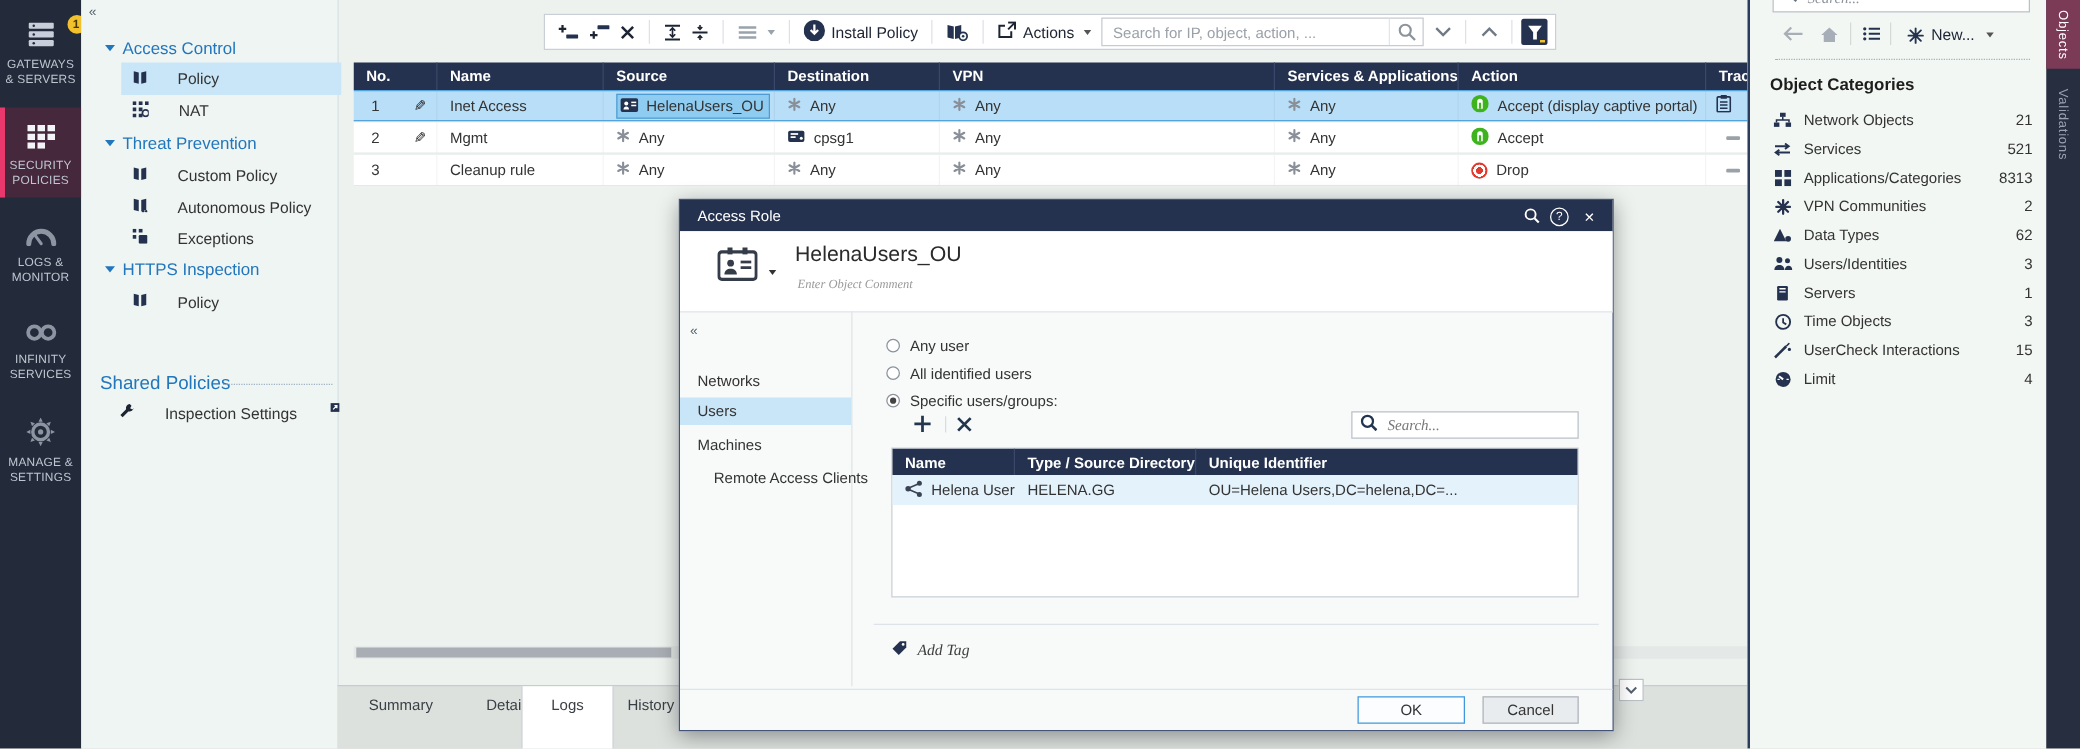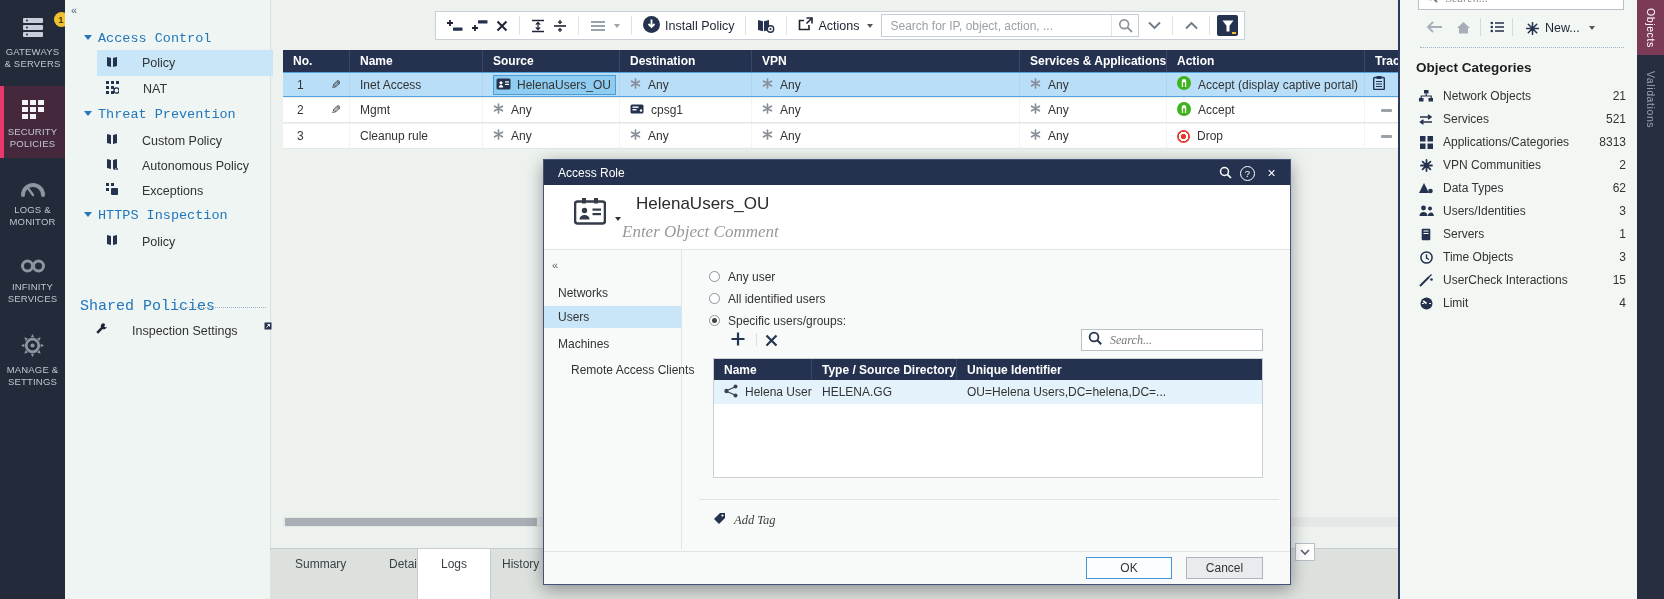--- a/index.html
+++ b/index.html
@@ -7,21 +7,21 @@
   .abs{position:absolute;}
   
   #iconbar{position:absolute;left:0;top:0;width:65px;height:599px;background:var(--sidebar_bg,#232a39);}
   .mod{position:absolute;left:0;width:65px;text-align:center;color:#bfc6d2;font-size:9.5px;line-height:12px;letter-spacing:.2px;cursor:default;}
   .mod .ic{display:block;margin:0 auto 4px;}
   .mod.active{background:var(--active_module_bg,#46283c);}
   .mod.active:before{content:"";position:absolute;left:0;top:0;bottom:0;width:4px;background:var(--accent_pink,#e9386c);}
   .badge{position:absolute;left:36px;top:-6px;width:15px;height:15px;border-radius:50%;background:var(--badge_yellow,#f2c12e);color:#463a00;font-size:9.5px;font-weight:bold;line-height:15px;text-align:center;}
   
   #leftnav{position:absolute;left:65px;top:0;width:205px;height:599px;background:#eff5f2;border-right:1px solid #d9dfe2;}
-  .navhead{position:absolute;font-size:13.5px;color:var(--link_blue,#2176bc);white-space:nowrap;cursor:pointer;font-family:Liberation Mono, monospace;}
+  .navhead{position:absolute;font-size:13.5px;color:var(--link_blue,#2176bc);white-space:nowrap;cursor:pointer;}
   .navitem{position:absolute;font-size:12.5px;color:#333;white-space:nowrap;display:flex;align-items:center;gap:24px;cursor:pointer;}
   .navitem.sel{background:var(--nav_selected,#c9e6f8);}
   .caret{display:inline-block;width:0;height:0;border-left:4px solid transparent;border-right:4px solid transparent;border-top:5px solid var(--link_blue,#2176bc);margin-right:6px;vertical-align:2px;}
   .dots{border-top:1px dotted #9fb3c4;}
   
   #main{position:absolute;left:270px;top:0;width:1128px;height:599px;}
   #tbar{position:absolute;left:165px;top:11px;width:810px;height:29px;background:#fff;border:1px solid #c9cfd6;display:flex;align-items:center;box-sizing:border-box;padding:0 6px;}
   .tsep{width:1px;height:19px;background:#dde2e7;margin:0 7px;flex:none;}
   .tbtn{display:flex;align-items:center;gap:5px;flex:none;padding:0 4px;cursor:pointer;font-size:12.5px;color:#1d2433;white-space:nowrap;}
   .dcaret{display:inline-block;width:0;height:0;border-left:3.5px solid transparent;border-right:3.5px solid transparent;border-top:4.5px solid #555;margin-left:3px;}
@@ -64,24 +64,24 @@
   
   #edge{position:absolute;left:1637px;top:0;width:27px;height:599px;background:#272e3f;}
   .vtab{position:absolute;left:0;width:27px;display:flex;align-items:center;justify-content:center;writing-mode:vertical-rl;font-size:10.5px;letter-spacing:.6px;cursor:pointer;}
   
   #dlg{position:absolute;left:543px;top:159px;width:748px;height:426px;background:#f7faf8;border:1px solid #44537a;box-shadow:0 4px 16px rgba(0,0,0,.38);box-sizing:border-box;z-index:50;}
   #dlgtitle{position:absolute;left:0;top:0;right:0;height:25px;background:var(--header_navy,#25324f);color:#fff;font-size:12px;display:flex;align-items:center;padding-left:14px;box-sizing:border-box;}
   .dico{position:absolute;top:4px;width:17px;height:17px;display:flex;align-items:center;justify-content:center;cursor:pointer;color:#fff;}
   #dhelp{border:1.3px solid #fff;border-radius:50%;width:13px;height:13px;font-size:9.5px;line-height:13px;text-align:center;top:6px;}
   #dhead{position:absolute;left:0;top:25px;right:0;height:64px;background:#fff;border-bottom:1px solid #dfe3e7;}
   #dname{position:absolute;left:92px;top:9px;font-size:17px;color:#2b2b2b;}
-  #dcomment{position:absolute;left:76px;top:36px;width:240px;border:0;outline:0;background:transparent;font-size:17px;font-style:italic;color:#888;font-family:"Liberation Serif",serif;}
+  #dcomment{position:absolute;left:92px;top:36px;width:240px;border:0;outline:0;background:transparent;font-size:10px;font-style:italic;color:#888;font-family:"Liberation Serif",serif;}
   #dcomment::placeholder{color:#999;font-style:italic;}
   #dnav{position:absolute;left:0;top:89px;width:137px;bottom:35px;border-right:1px solid #e0e4e8;}
-  .dnavitem{position:absolute;left:0;width:137px;height:22px;line-height:22px;padding-left:14px;font-size:12px;color:#333;box-sizing:border-box;cursor:pointer;white-space:nowrap;}
+  .dnavitem{position:absolute;left:0;width:137px;height:22px;line-height:22px;padding-left:14px;font-size:12px;color:#333;box-sizing:border-box;cursor:pointer;white-space:nowrap;margin-top:12px;}
   .dnavitem.sel{background:var(--nav_selected,#cfe9fa);}
   .radio{position:absolute;width:11px;height:11px;border:1px solid #8b939b;border-radius:50%;background:#fff;box-sizing:border-box;}
   .radio.on:after{content:"";position:absolute;left:2px;top:2px;width:5px;height:5px;border-radius:50%;background:#444;}
   .rlabel{position:absolute;font-size:12px;color:#333;white-space:nowrap;}
   #dsearch{position:absolute;left:537px;top:169px;width:182px;height:22px;border:1px solid #b9c0c7;background:#fff;display:flex;align-items:center;gap:6px;padding:0 6px;box-sizing:border-box;}
   #dsearch input{flex:1;border:0;outline:0;font-size:12px;font-style:italic;font-family:"Liberation Serif",serif;color:#555;background:transparent;min-width:0;}
   #dsearch input::placeholder{color:#777;font-style:italic;}
   #dtable{position:absolute;left:169px;top:198px;width:550px;height:120px;background:#fff;border:1px solid #c9cfd5;box-sizing:border-box;}
   #dthead{display:grid;grid-template-columns:98px 145px 305px;background:var(--header_navy,#25324f);color:#fff;font-weight:bold;font-size:12px;height:21px;}
   #dthead .c{border-right:1px solid #39476b;}

